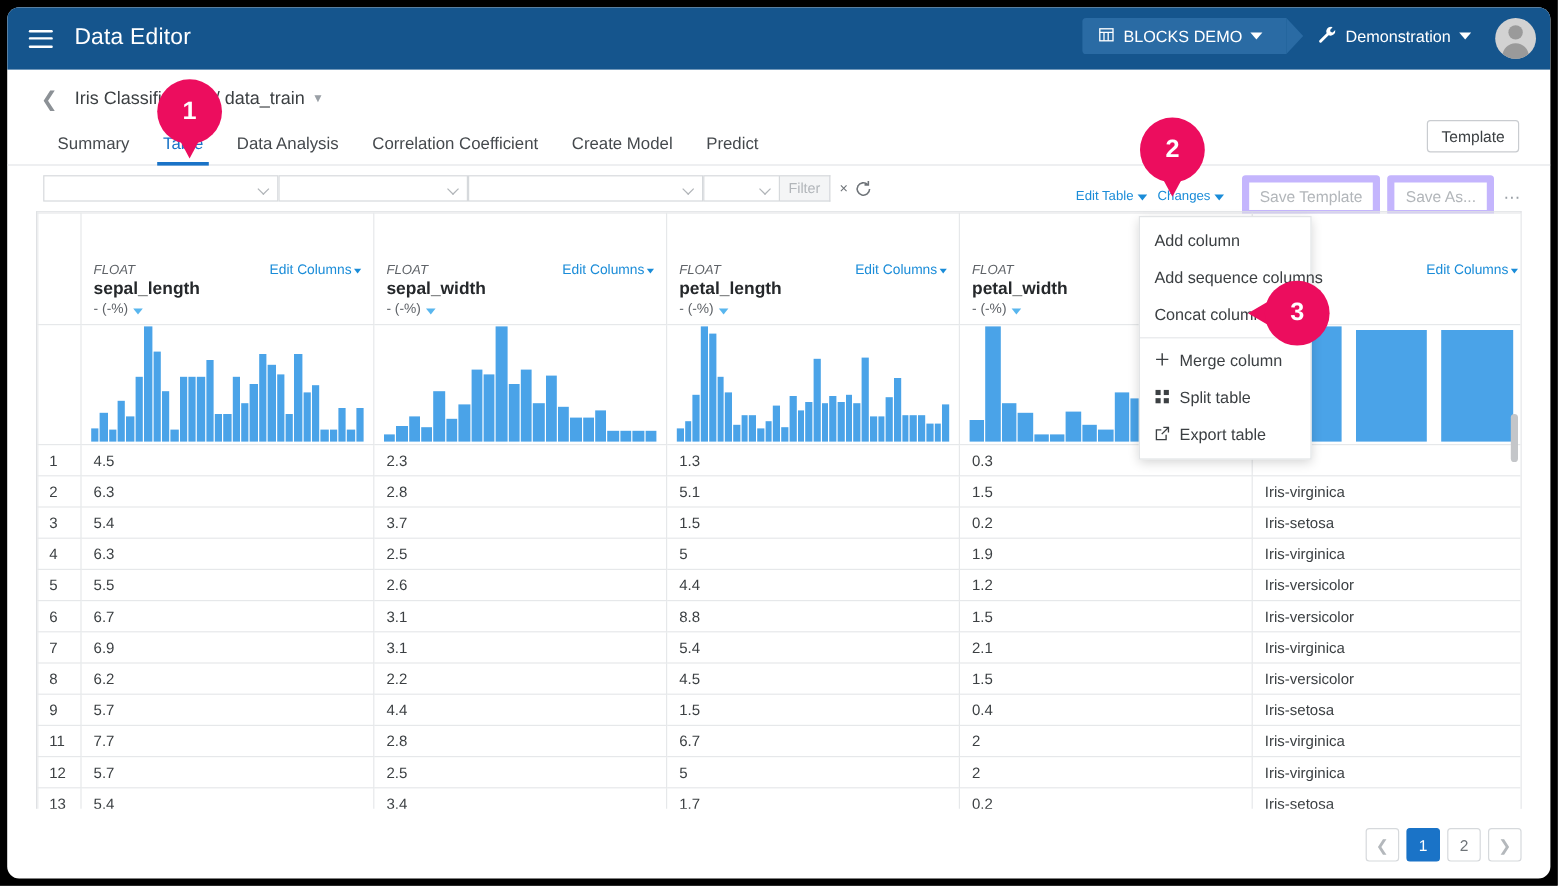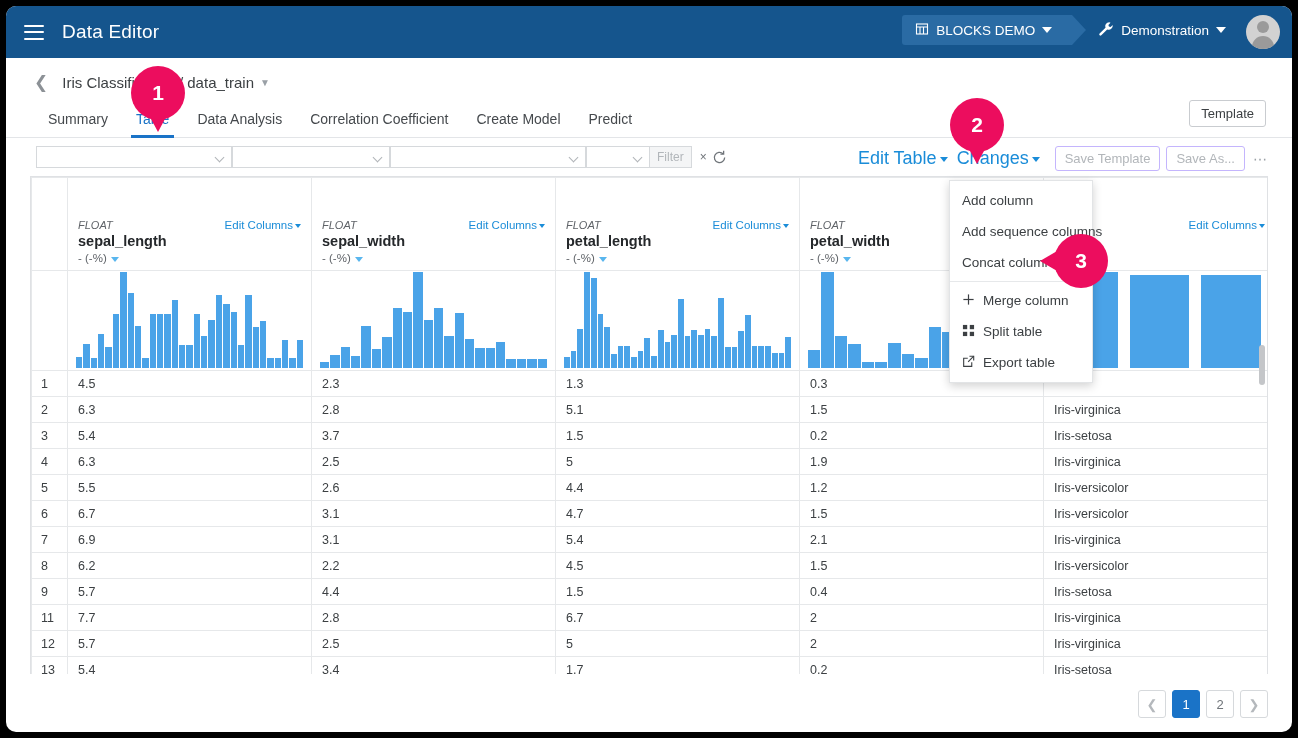--- a/index.html
+++ b/index.html
@@ -205,37 +205,37 @@
   .toolbar-right {
     position: absolute;
     right: 24px;
     top: 8px;
     display: flex;
     align-items: center;
     gap: 0;
   }
   .link-btn {
     color: #1a8cd8;
-    font-size: 18px;
+    font-size: 11px;
     cursor: pointer;
     display: flex;
     align-items: center;
     gap: 3px;
     margin-right: 9px;
   }
   .chev-sm {
     width:0;height:0;
     border-left:4px solid transparent;
     border-right:4px solid transparent;
     border-top:5px solid #1a8cd8;
     display:inline-block;
     margin-top: 2px;
   }
   .ghost-btn {
-    border: 1px solid #c4b5fd;
+    border: 6px solid #c4b5fd;
     background: #fff;
     color: #b2b6ba;
     font-size: 13px;
     border-radius: 3px;
     padding: 4px 9px;
     margin-left: 6px;
     cursor: default;
     font-family: "Liberation Sans", sans-serif;
   }
   .dots {
@@ -743,21 +743,21 @@
             <td class="dat">5.5</td>
             <td class="dat">2.6</td>
             <td class="dat">4.4</td>
             <td class="dat">1.2</td>
             <td class="dat">Iris-versicolor</td>
           </tr>
           <tr>
             <td class="idx">6</td>
             <td class="dat">6.7</td>
             <td class="dat">3.1</td>
-            <td class="dat">4.7</td>
+            <td class="dat">8.8</td>
             <td class="dat">1.5</td>
             <td class="dat">Iris-versicolor</td>
           </tr>
           <tr>
             <td class="idx">7</td>
             <td class="dat">6.9</td>
             <td class="dat">3.1</td>
             <td class="dat">5.4</td>
             <td class="dat">2.1</td>
             <td class="dat">Iris-virginica</td>

